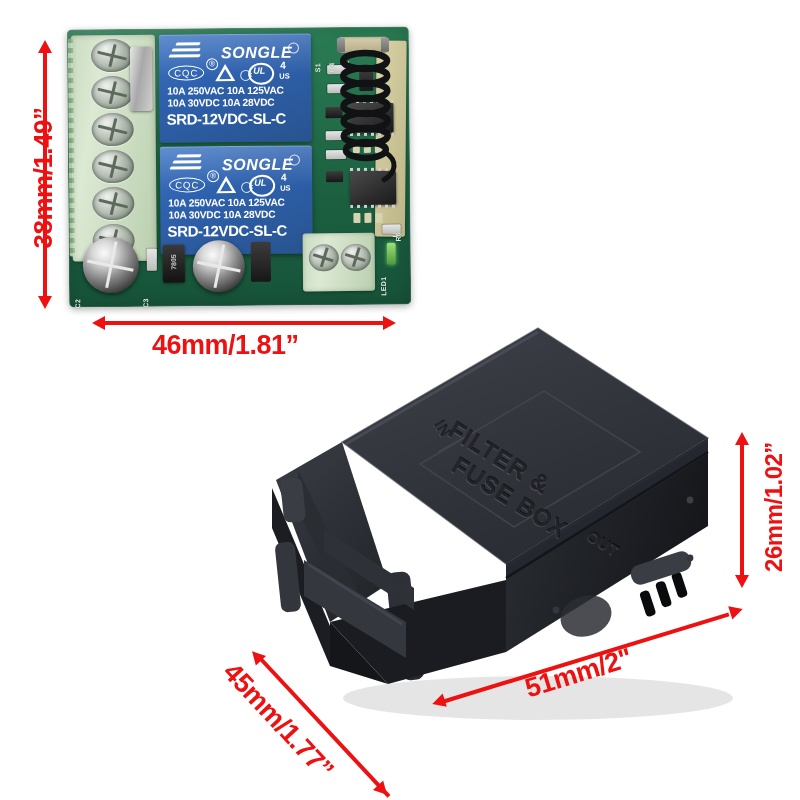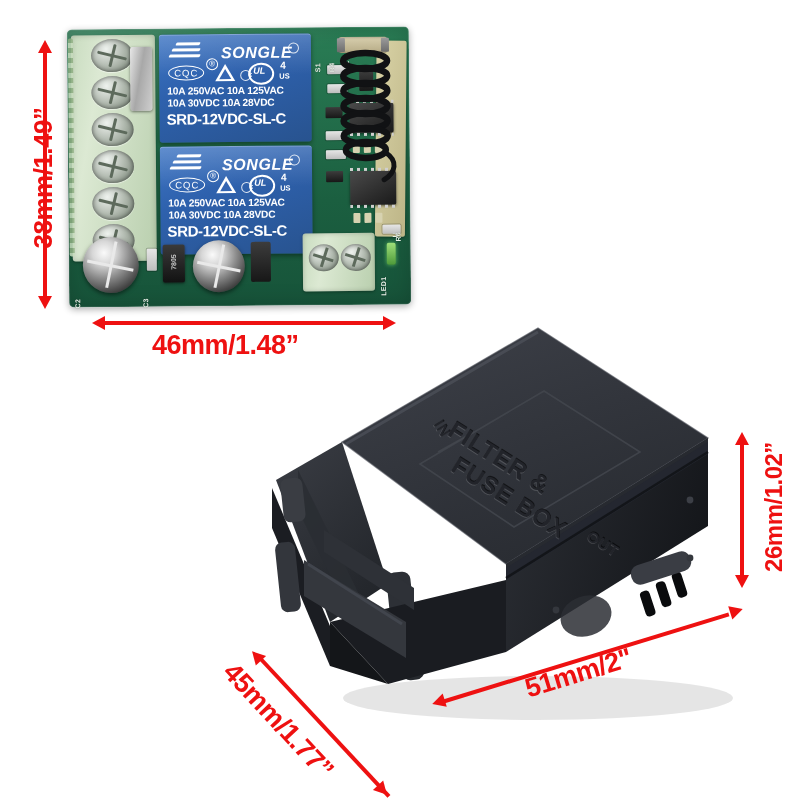--- a/index.html
+++ b/index.html
@@ -306,21 +306,21 @@
     <div class="arrow arrow-up" style="left:38px;top:40px"></div>
     <div class="dim-line" style="left:43px;top:51px;width:4px;height:246px"></div>
     <div class="arrow arrow-down" style="left:38px;top:296px"></div>
     <div class="dim-label" style="left:-42px;top:165px;width:170px;text-align:center;font-size:26px;transform:rotate(-90deg);">38mm/1.49”</div>
   </div>
 
   <div>
     <div class="arrow arrow-left" style="left:92px;top:316px"></div>
     <div class="dim-line" style="left:104px;top:321px;width:280px;height:4px"></div>
     <div class="arrow arrow-right" style="left:383px;top:316px"></div>
-    <div class="dim-label" style="left:152px;top:332px;font-size:27px;">46mm/1.48”</div>
+    <div class="dim-label" style="left:152px;top:332px;font-size:27px;">46mm/1.81”</div>
   </div>
 
   <div class="box-wrap">
     <svg width="530" height="440" viewBox="0 0 530 440">
       <defs>
         <linearGradient id="lidG" x1="0" y1="0" x2="0.55" y2="1">
           <stop offset="0%" stop-color="#3e4149"></stop>
           <stop offset="55%" stop-color="#32353c"></stop>
           <stop offset="100%" stop-color="#292c32"></stop>
         </linearGradient>

